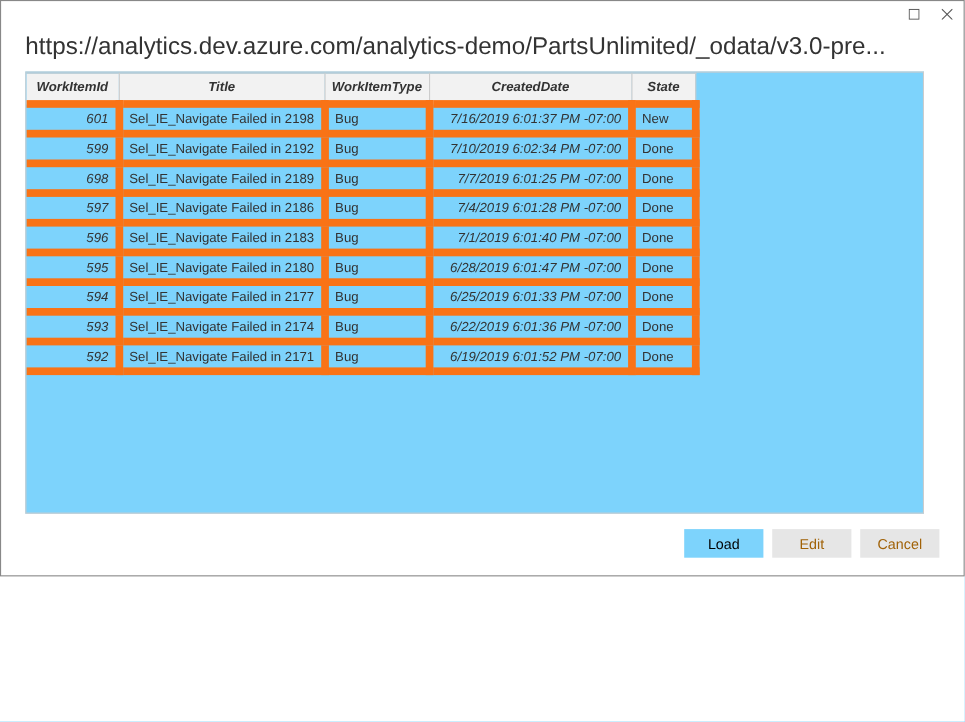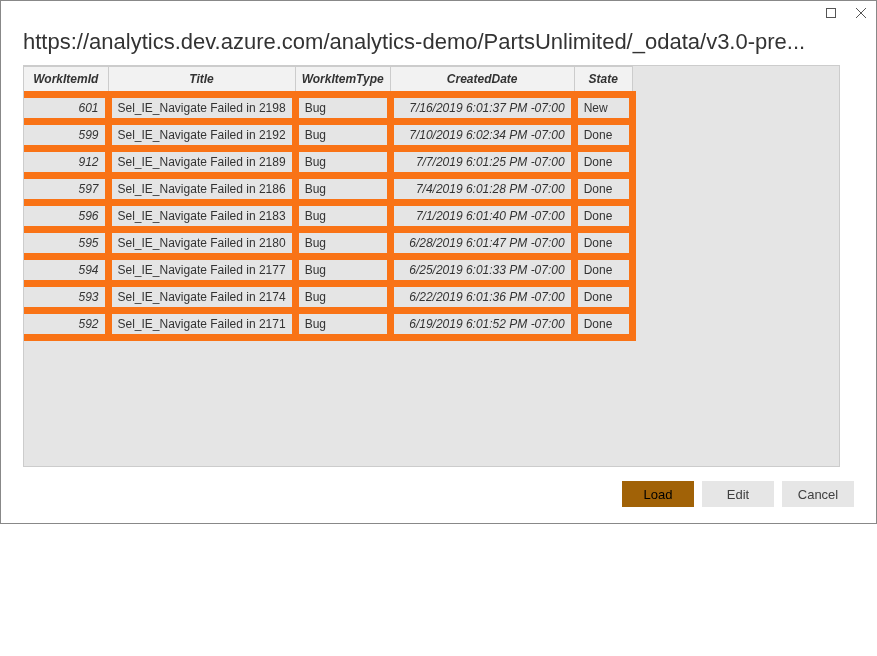--- a/index.html
+++ b/index.html
@@ -43,21 +43,21 @@
       padding: 4px 22px 10px 22px;
       white-space: nowrap;
       overflow: hidden;
       text-overflow: ellipsis;
     }
     .content {
       flex: 1;
       margin: 0 36px 0 22px;
       border: 1px solid #ccc;
       overflow: hidden;
-      background: #e5e5e5;
+      background: #7dd3fc;
     }
     table {
       border-collapse: collapse;
       font-size: 12px;
     }
     th {
       background: #f2f2f2;
       font-weight: 600;
       text-align: center;
       padding: 5px 6px;
@@ -87,22 +87,22 @@
     }
     .btn {
       min-width: 72px;
       height: 26px;
       border: none;
       font-family: inherit;
       font-size: 13px;
       cursor: pointer;
       padding: 0 14px;
     }
-    .btn-primary { background: #a16207; color: #000; margin-left: 42px; }
-    .btn-secondary { background: #e6e6e6; color: #404040; }
+    .btn-primary { background: #7dd3fc; color: #000; margin-left: 42px; }
+    .btn-secondary { background: #e6e6e6; color: #a16207; }
   </style>
 </head>
 <body>
 
 <div class="window">
   <div class="titlebar">
     <div class="win-btn">
       <svg width="10" height="10" viewBox="0 0 10 10">
           <rect x="0.5" y="0.5" width="9" height="9" fill="none" stroke="#555" stroke-width="1"></rect>
         </svg>
@@ -137,21 +137,21 @@
             <td class="col-state">New</td>
           </tr>
           <tr>
             <td class="col-id">599</td>
             <td class="col-title">Sel_IE_Navigate Failed in 2192</td>
             <td class="col-type">Bug</td>
             <td class="col-date">7/10/2019 6:02:34 PM -07:00</td>
             <td class="col-state">Done</td>
           </tr>
           <tr>
-            <td class="col-id">912</td>
+            <td class="col-id">698</td>
             <td class="col-title">Sel_IE_Navigate Failed in 2189</td>
             <td class="col-type">Bug</td>
             <td class="col-date">7/7/2019 6:01:25 PM -07:00</td>
             <td class="col-state">Done</td>
           </tr>
           <tr>
             <td class="col-id">597</td>
             <td class="col-title">Sel_IE_Navigate Failed in 2186</td>
             <td class="col-type">Bug</td>
             <td class="col-date">7/4/2019 6:01:28 PM -07:00</td>

